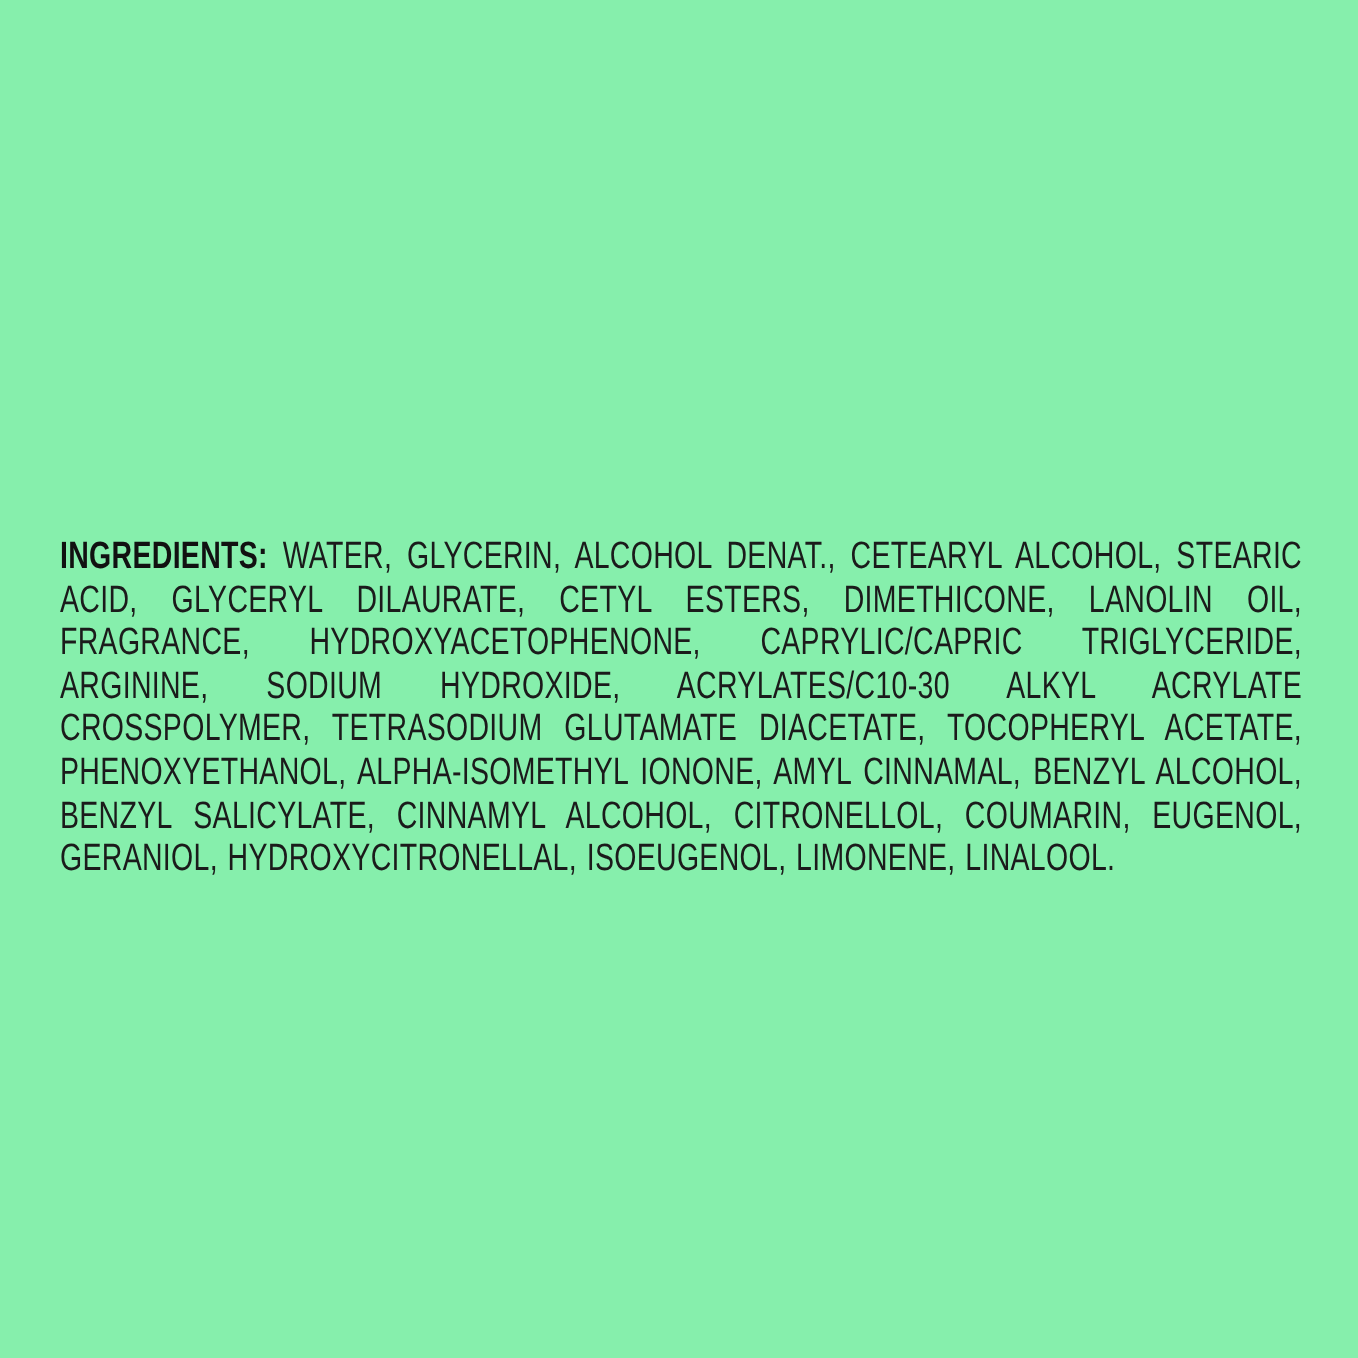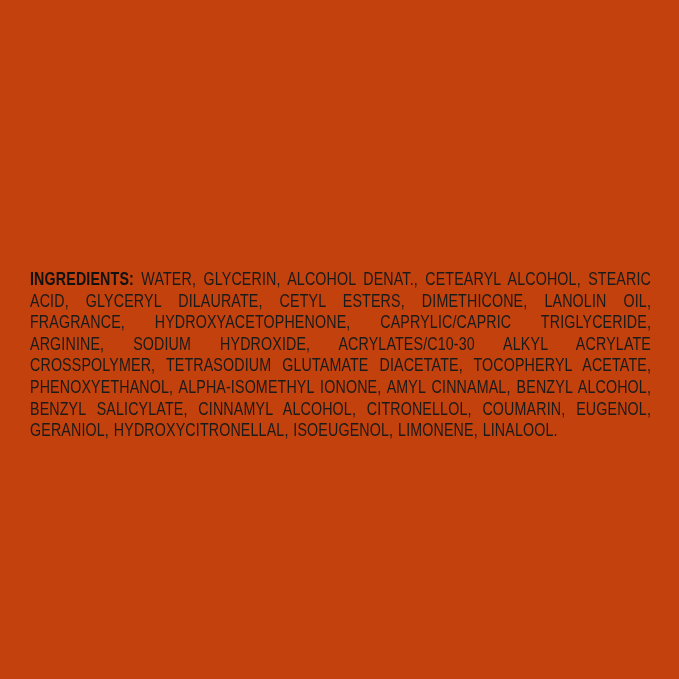--- a/index.html
+++ b/index.html
@@ -10,21 +10,21 @@
     width: 679px;
     height: 679px;
     background: #ffffff;
     overflow: hidden;
     font-family: "Liberation Sans", sans-serif;
   }
   .label-canvas {
     position: relative;
     width: 679px;
     height: 679px;
-    background: #c2410c;
+    background: #86efac;
   }
   
   .ingredients-block {
     position: absolute;
     left: 30px;
     top: 249px;
     width: 828px;              
     transform: scaleX(0.75);
     transform-origin: 0 0;
     color: #1b1b1b;

